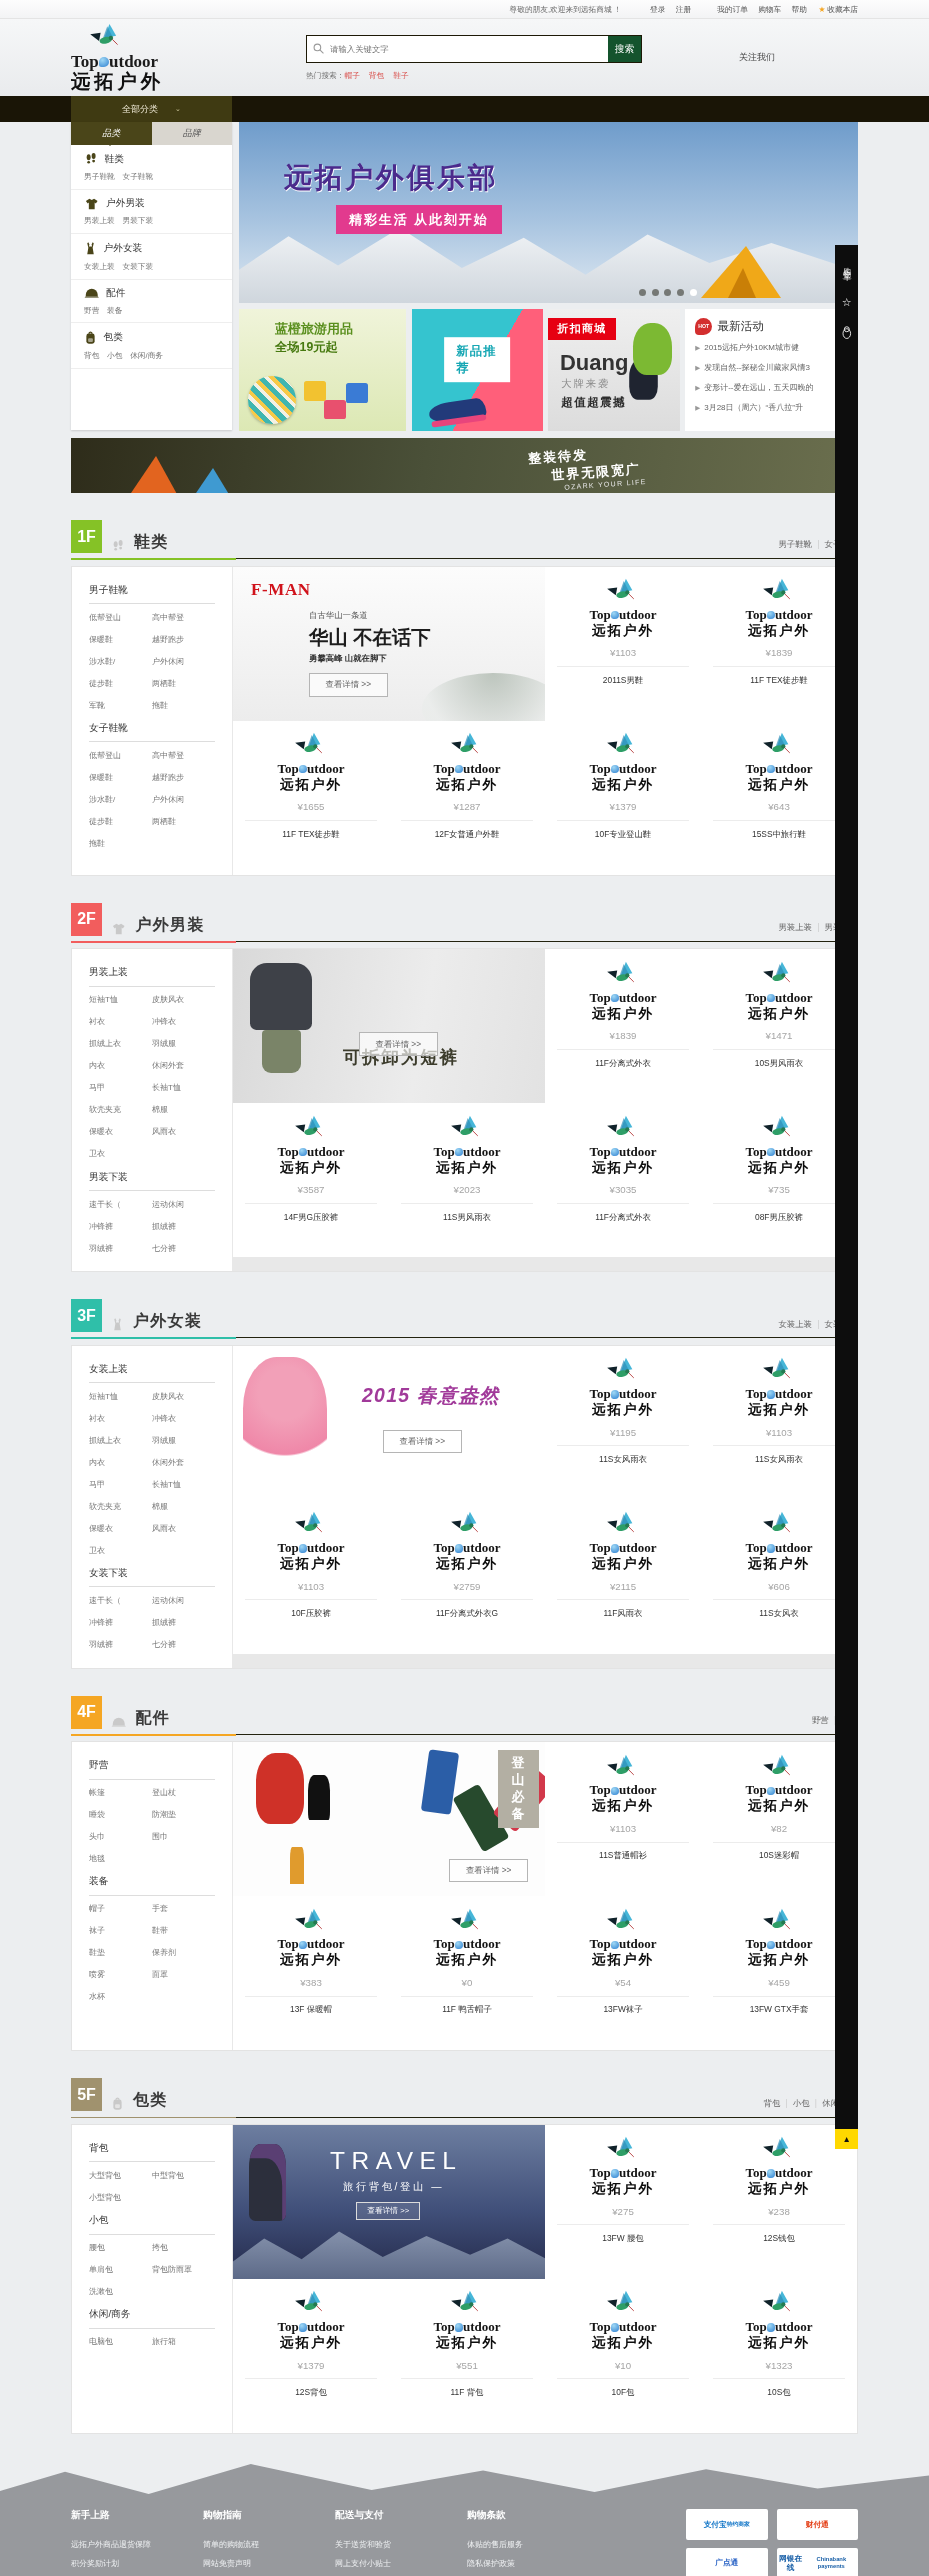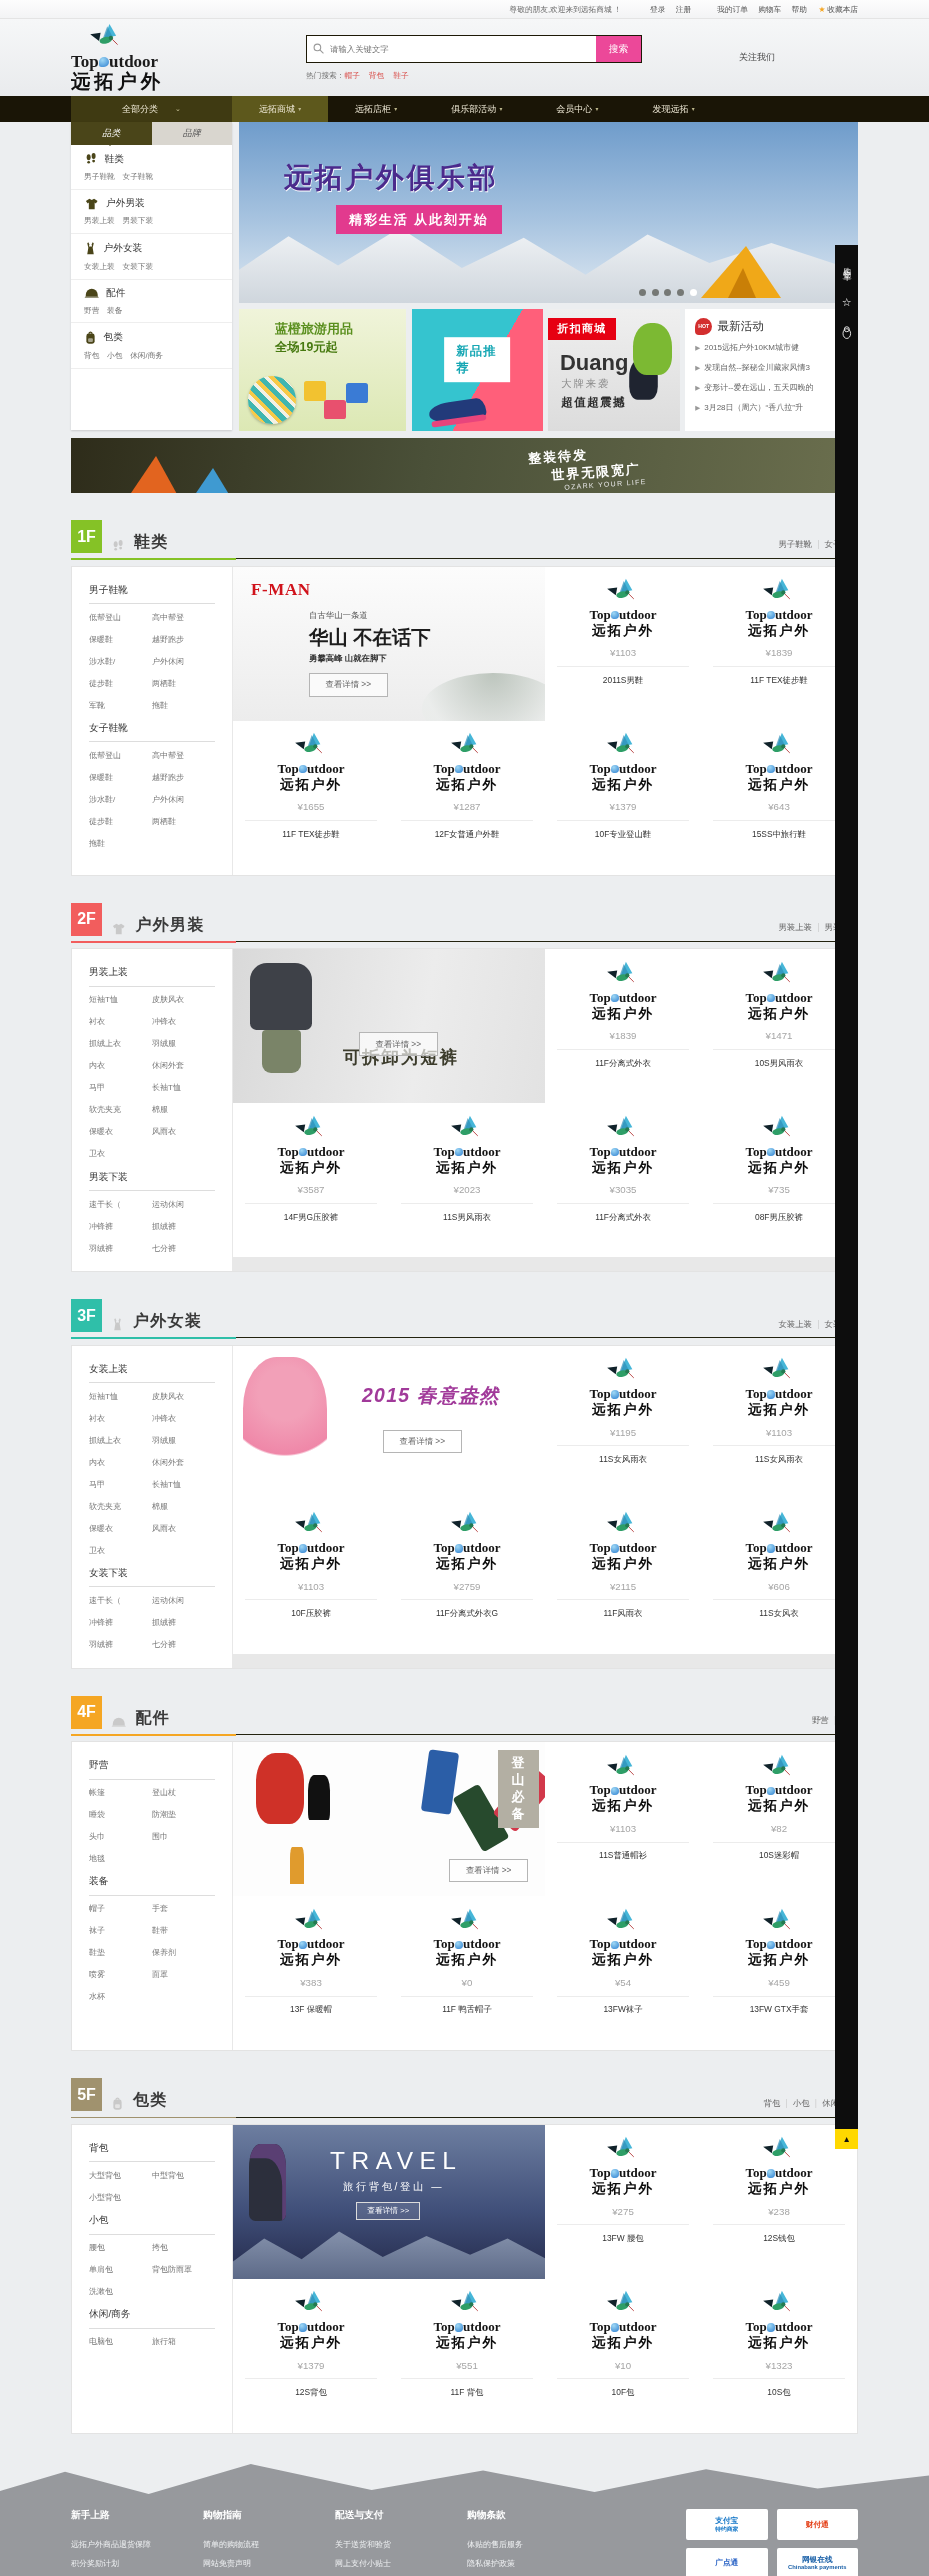--- a/index.html
+++ b/index.html
@@ -18,21 +18,21 @@
   .header .wrap { display:flex; align-items:center; height:77px; }
   .logo { width:174px; display:flex; flex-direction:column; line-height:1.1; }
   .logo .bird { margin-left:17px; }
   .logo-en { font-family:"Liberation Serif","DejaVu Serif",serif; font-weight:bold; font-size:17px; color:#1b1b1b; }
   .logo-en .drop, .card-logo .drop { display:inline-block; width:10.3px; height:10.3px; border-radius:50% 50% 50% 2.6px; background:radial-gradient(circle at 35% 30%,#9fd8f5,#2d7fd0); vertical-align:-0.6px; }
   .logo-cn { font-size:19.4px; font-weight:900; letter-spacing:3.9px; color:#111; }
   .search-zone { margin-left:61px; width:336px; }
   .search-box { display:flex; border:1.3px solid #1d1906; background:#1d1906; height:28px; }
   .search-input { flex:1; border:0; outline:0; background:#fff; font-size:8.4px; padding:0 7.7px 0 23px; color:#333; }
   .search-ico { position:absolute; margin:8.4px 0 0 6.5px; }
-  .search-btn { width:45px; background:#ec4899; color:#fff; border:0; font-size:9.7px; cursor:pointer; }
+  .search-btn { width:33px; background:#14532d; color:#fff; border:0; font-size:9.7px; cursor:pointer; }
   .hotrow { margin-top:7.7px; font-size:7.7px; color:#777; }
   .hotrow a { color:#d9534f; margin-right:9px; }
   .follow { margin-left:97px; font-size:9px; color:#444; }
 
   
   .nav { height:26px; background:#1a1506; color:#efe9d6; }
   .nav .wrap { display:flex; height:26px; align-items:stretch; }
   .nav-all { width:161px; background:#3f3a12; display:flex; align-items:center; justify-content:center; gap:17px; font-size:9px; cursor:pointer; }
   .nav-all .chev { font-size:7px; color:#cfc89e; }
   .nav-items { display:flex; flex:1; }
@@ -153,21 +153,21 @@
   .fb-ic { color:#fff; font-size:11px; margin-top:17px; cursor:pointer; }
   .fb-top { margin-top:auto; width:22.6px; height:20.6px; background:#ffd800; color:#111; display:flex; align-items:center; justify-content:center; font-size:8.4px; cursor:pointer; }
 
   
   .footer { margin-top:30px; background:#97999d; clip-path:polygon(0 27px,7% 7.7px,16% 30px,27% 0,40% 26px,52% 6.5px,64% 28px,76% 5.2px,88% 24.5px,100% 11.6px,100% 100%,0 100%); padding-top:45px; }
   .foot-cols { display:flex; }
   .fcol { width:132px; }
   .fcol-head { color:#fff; font-size:9.7px; font-weight:bold; margin-bottom:13px; }
   .fcol a { display:block; color:#eef0f2; font-size:8px; line-height:19.4px; }
   .badges { margin-left:auto; width:172px; display:grid; grid-template-columns:1fr 1fr; gap:7.7px 9px; align-content:start; }
-  .badge { height:31px; border-radius:1.9px; display:flex; flex-direction:column; align-items:center; justify-content:center; font-size:7.7px; font-weight:bold; line-height:1.25; cursor:pointer; text-align:center; }
+  .badge { height:31px; border-radius:1.9px; display:flex; align-items:center; justify-content:center; font-size:7.7px; font-weight:bold; line-height:1.25; cursor:pointer; text-align:center; }
 </style>
 </head>
 <body>
 
 <div class="topbar">
   <div class="wrap">
     <span class="welcome">尊敬的朋友,欢迎来到远拓商城 ！</span>
     <span id="topbar-links"><a style="margin-left: 0px;">登录</a><a style="margin-left: 10.3px;">注册</a><a style="margin-left: 26px;">我的订单</a><a style="margin-left: 10.3px;">购物车</a><a style="margin-left: 10.3px;">帮助</a></span>
     <a class="fav"><span class="star">★</span><span>收藏本店</span></a>
   </div>
@@ -207,42 +207,20 @@
     <div class="follow">关注我们</div>
   </div>
 </div>
 
 <div class="nav">
   <div class="wrap">
     <div class="nav-all">
       <span>全部分类</span>
         <span class="chev">⌄</span>
     </div>
-    <div class="nav-items" id="nav-items">
-        <div class="nav-item active">
-          <span>远拓商城</span>
-          <span class="chev">▾</span>
-        </div>
-        <div class="nav-item">
-          <span>远拓店柜</span>
-          <span class="chev">▾</span>
-        </div>
-        <div class="nav-item">
-          <span>俱乐部活动</span>
-          <span class="chev">▾</span>
-        </div>
-        <div class="nav-item">
-          <span>会员中心</span>
-          <span class="chev">▾</span>
-        </div>
-        <div class="nav-item">
-          <span>发现远拓</span>
-          <span class="chev">▾</span>
-        </div>
-      </div>
   </div>
 </div>
 
 <div class="wrap">
 
   <div class="hero">
     <div class="side-cat">
       <div class="cat-tabs" id="cat-tabs">
           <div class="cat-tab active">品类</div>
           <div class="cat-tab">品牌</div>

